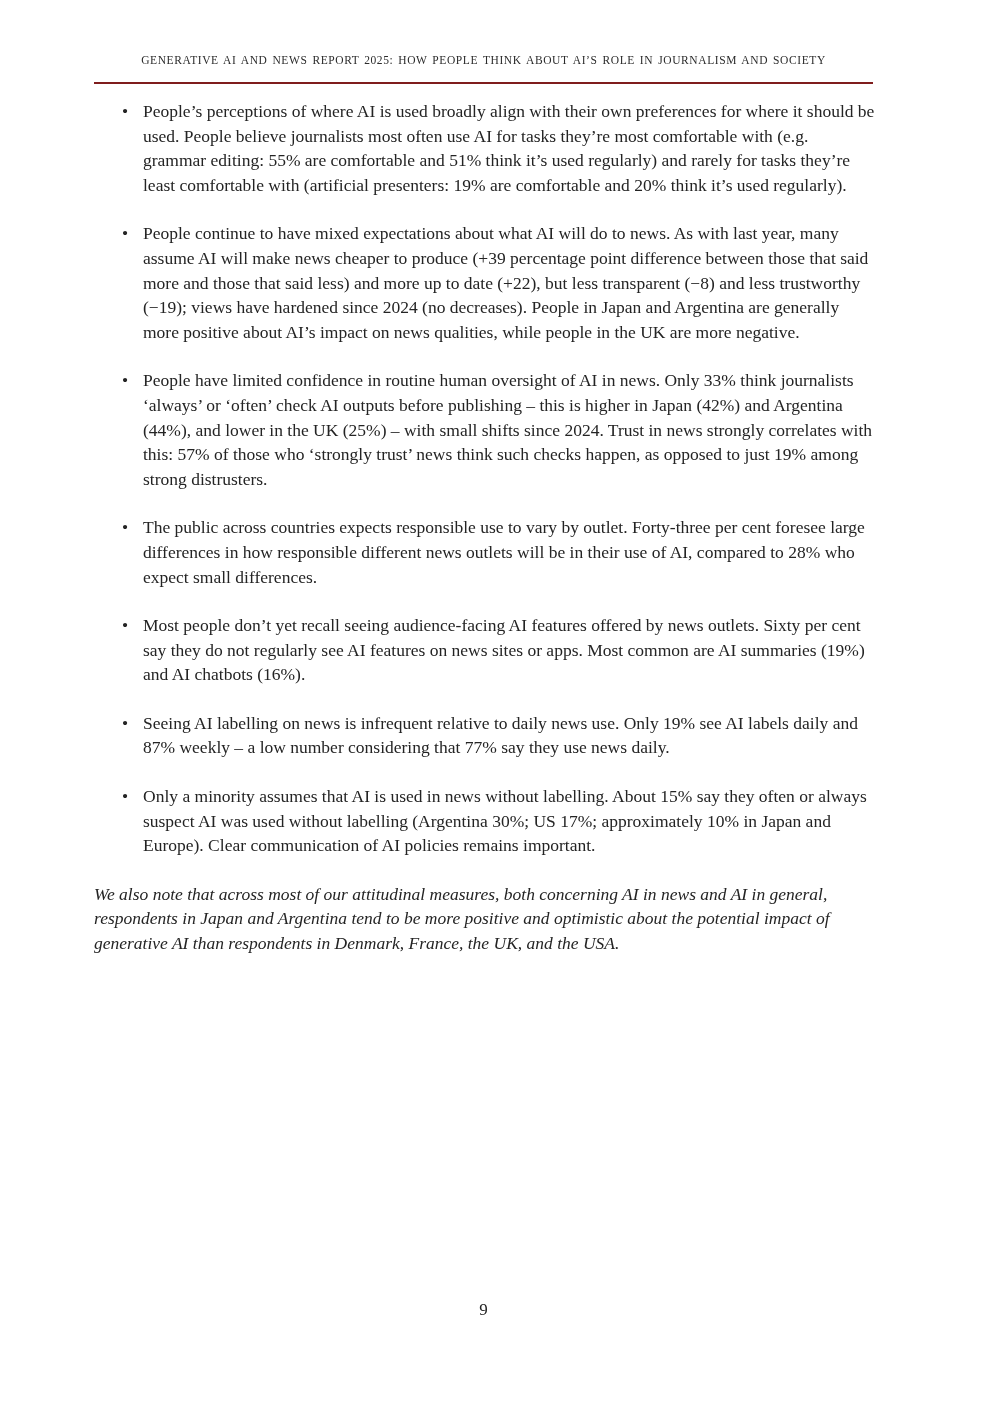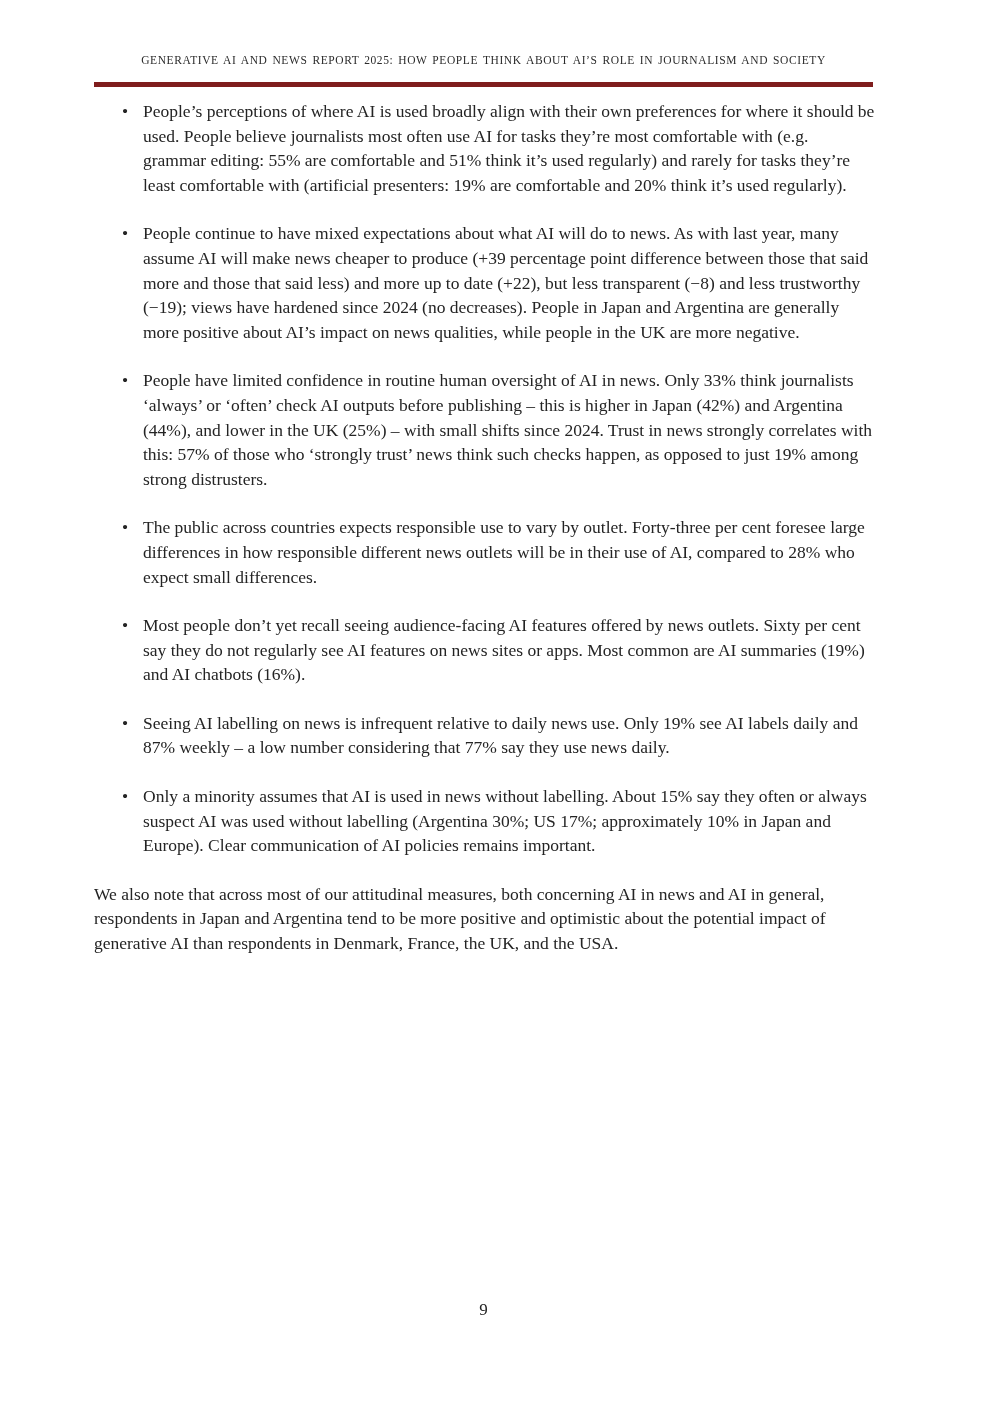--- a/index.html
+++ b/index.html
@@ -16,21 +16,21 @@
     font-family: "Liberation Serif", serif;
     color: #242424;
   }
   .page-header {
     position: absolute;
     left: 94px;
     top: 53px;
     width: 779px;
     text-align: center;
     padding-bottom: 15px;
-    border-bottom: 5px solid #7f1d1d;
+    border-bottom: 2px solid #7f1d1d;
   }
   .header-title {
     font-size: 11.5px;
     line-height: 14px;
     letter-spacing: 0.6px;
     word-spacing: 1.5px;
     color: #2b2b2b;
     white-space: nowrap;
   }
   .content {
@@ -56,20 +56,21 @@
     margin-top: 0;
   }
   .bullet-dot {
     position: absolute;
     left: 28px;
     top: 0;
     color: #242424;
   }
   .closing-paragraph {
     margin: 24px 0 0 0;
+    font-style: italic;
   }
   .page-footer {
     position: absolute;
     left: 94px;
     top: 1300px;
     width: 779px;
     text-align: center;
     font-size: 17px;
     color: #242424;
   }

